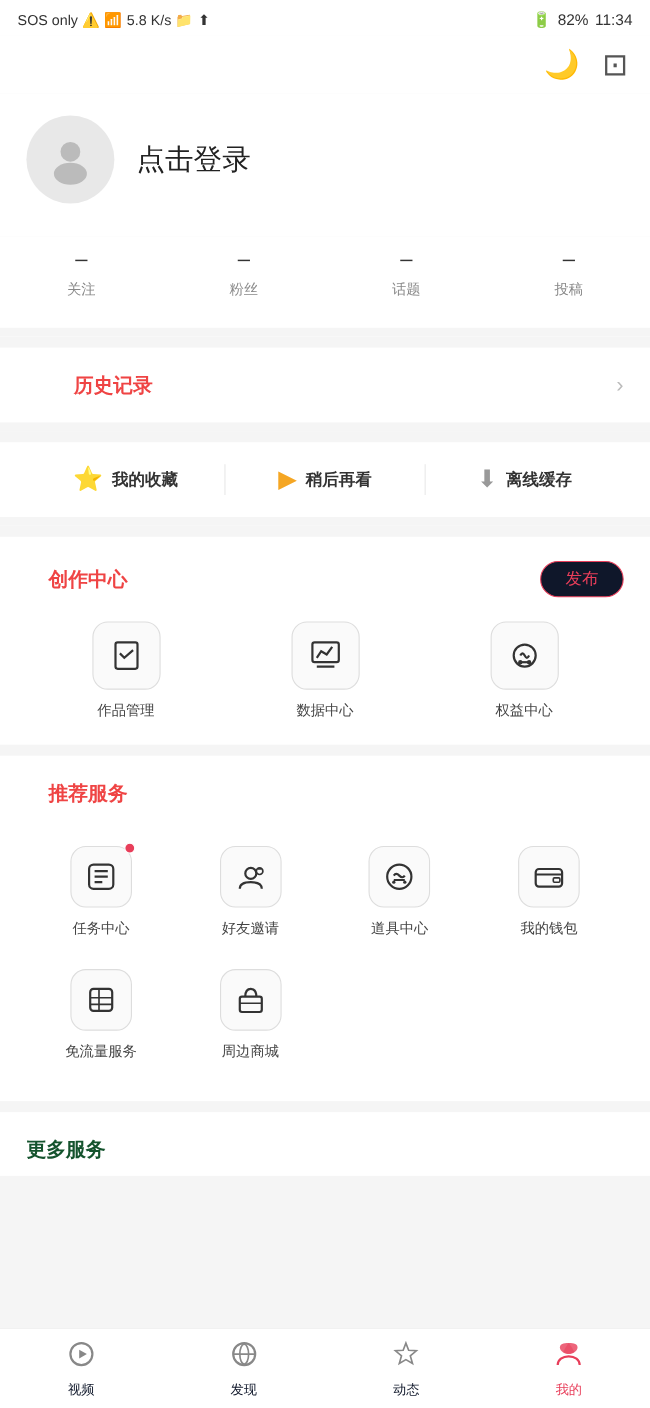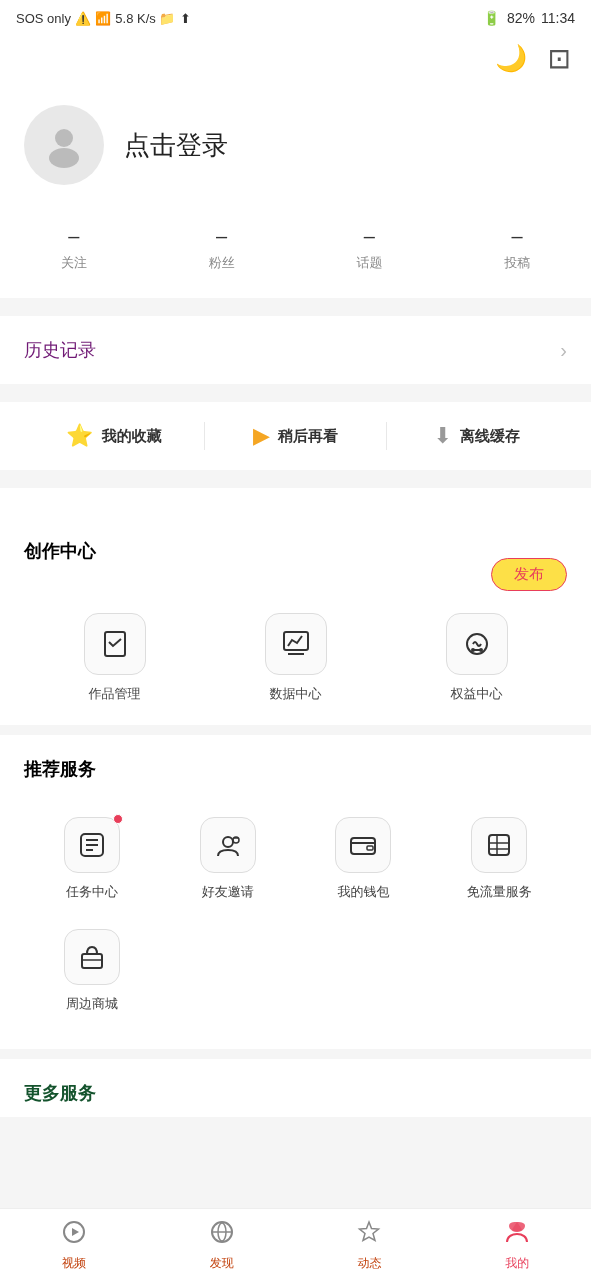--- a/index.html
+++ b/index.html
@@ -95,22 +95,23 @@
       background: #fff;
       padding: 22px 24px;
       display: flex;
       justify-content: space-between;
       align-items: center;
       margin-top: 10px;
       border-bottom: 8px solid #f5f5f5;
     }
     .history-title {
       font-size: 18px;
-      font-weight: 400;
-      color: #701a75;
+      font-weight: 700;
+      color: #ef4444;
+      margin-left: 43px;
     }
     .chevron-right {
       color: #bbb;
       font-size: 20px;
     }
 
     
     .quick-links {
       background: #fff;
       display: flex;
@@ -150,31 +151,31 @@
     }
     .section-header {
       display: flex;
       justify-content: space-between;
       align-items: center;
       margin-bottom: 22px;
     }
     .section-title {
       font-size: 18px;
       font-weight: 600;
-      color: #000000;
+      color: #ef4444;
+      margin-left: 20px;
     }
     .publish-btn {
       border: 1.5px solid #e83e5a;
       border-radius: 20px;
       padding: 6px 22px;
       color: #e83e5a;
       font-size: 15px;
-      background: #fde047;
+      background: #0f172a;
       cursor: pointer;
-      margin-top: 48px;
     }
     .icon-grid {
       display: flex;
       justify-content: space-around;
     }
     .icon-item {
       display: flex;
       flex-direction: column;
       align-items: center;
       gap: 10px;
@@ -272,21 +273,21 @@
     .nav-item {
       flex: 1;
       display: flex;
       flex-direction: column;
       align-items: center;
       gap: 4px;
       cursor: pointer;
     }
     .nav-icon { font-size: 24px; color: #888; }
     .nav-icon.active { color: #e83e5a; }
-    .nav-label { font-size: 12px; color: #c2410c; }
+    .nav-label { font-size: 12px; color: #0f172a; }
     .nav-label.active { color: #e83e5a; }
 
     
     .bottom-spacer { height: 80px; }
   </style>
 </head>
 <body>
 
 <div class="status-bar">
   <div class="status-left">
@@ -428,20 +429,34 @@
             <circle cx="15" cy="12" r="5" stroke="#333" stroke-width="2"></circle>
             <path d="M5 26 Q5 20 15 20 Q25 20 25 26" stroke="#333" stroke-width="2" fill="none"></path>
             <circle cx="23" cy="10" r="3" stroke="#333" stroke-width="1.5"></circle>
             <path d="M21 8 L25 8" stroke="#333" stroke-width="1.5"></path>
           </svg>
         </div>
       </div>
       <span class="service-label">好友邀请</span>
     </div>
 
+    <div class="service-item">
+      <div class="service-icon-wrap">
+        <div class="service-icon">
+          <svg width="30" height="30" viewBox="0 0 30 30" fill="none">
+            <circle cx="15" cy="15" r="11" stroke="#333" stroke-width="2"></circle>
+            <path d="M10 14 Q12 11 15 14 Q18 17 20 14" stroke="#333" stroke-width="2" fill="none"></path>
+            <line x1="10" y1="18" x2="20" y2="18" stroke="#333" stroke-width="2"></line>
+            <circle cx="10" cy="20" r="1.5" fill="#333"></circle>
+            <circle cx="20" cy="20" r="1.5" fill="#333"></circle>
+          </svg>
+        </div>
+      </div>
+      <span class="service-label">道具中心</span>
+    </div>
 
     <div class="service-item">
       <div class="service-icon-wrap">
         <div class="service-icon">
           <svg width="30" height="30" viewBox="0 0 30 30" fill="none">
             <rect x="3" y="8" width="24" height="16" rx="3" stroke="#333" stroke-width="2"></rect>
             <path d="M3 13 L27 13" stroke="#333" stroke-width="2"></path>
             <rect x="19" y="16" width="6" height="4" rx="1" stroke="#333" stroke-width="1.5"></rect>
           </svg>
         </div>

